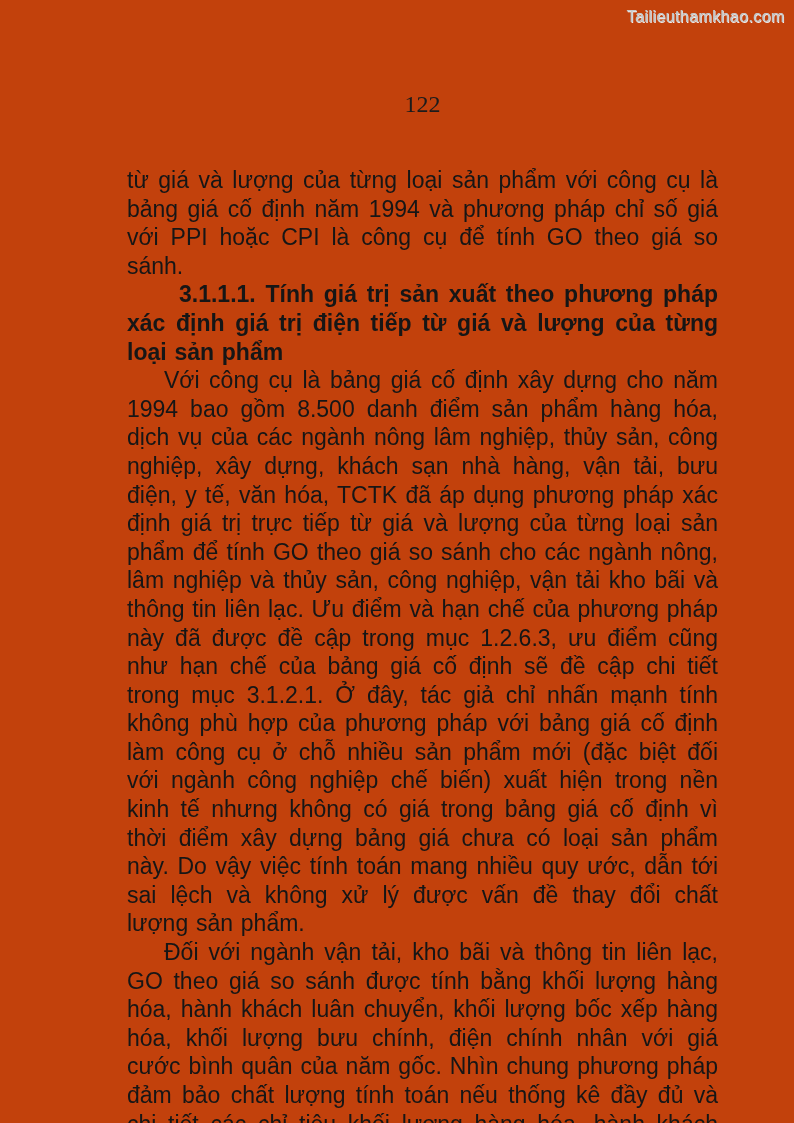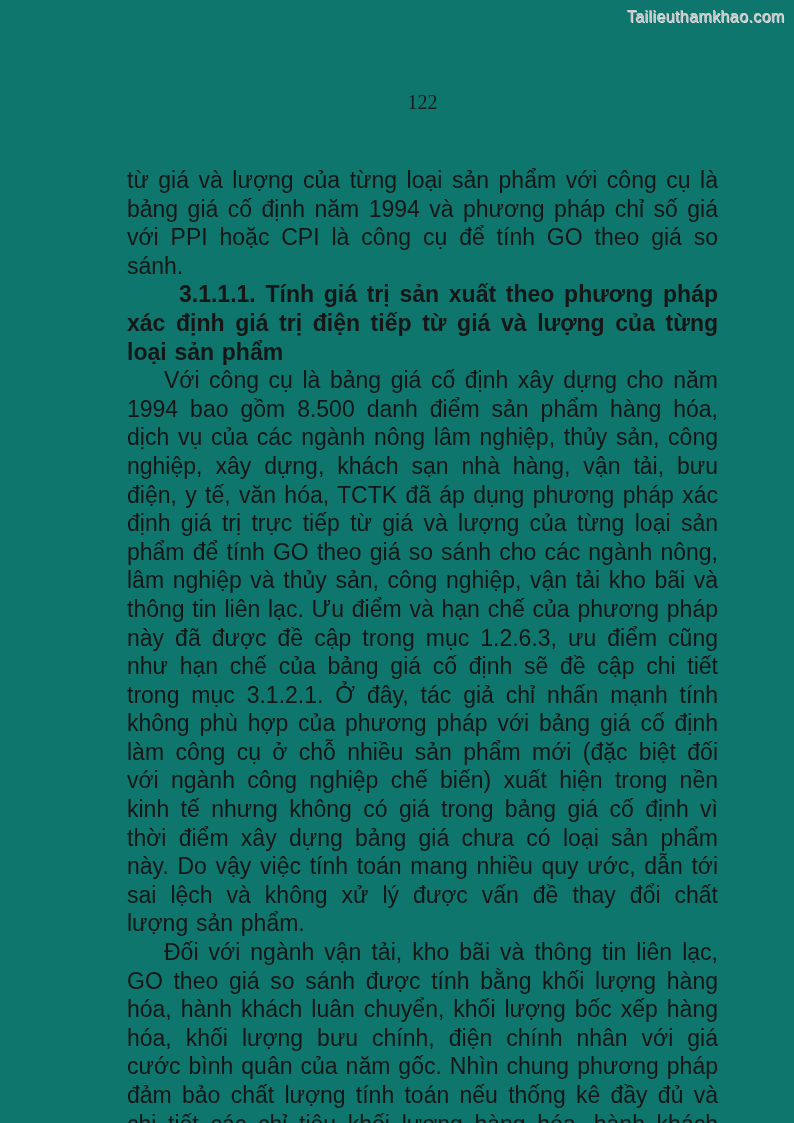--- a/index.html
+++ b/index.html
@@ -8,21 +8,21 @@
     width: 794px;
     height: 1123px;
     background: #ffffff;
     overflow: hidden;
   }
 
   .page {
     position: relative;
     width: 794px;
     height: 1123px;
-    background: #0f766e;
+    background: #c2410c;
   }
 
   .watermark {
     position: absolute;
     top: 8px;
     right: 9px;
     font-family: "Liberation Sans", sans-serif;
     font-size: 16px;
     letter-spacing: 0.4px;
     color: #c7c7c7;
@@ -30,21 +30,21 @@
     user-select: none;
   }
 
   .page-number {
     position: absolute;
     top: 91px;
     left: 127px;
     width: 591px;
     text-align: center;
     font-family: "Liberation Serif", serif;
-    font-size: 20px;
+    font-size: 24px;
     color: #1c1c1c;
   }
 
   .content {
     position: absolute;
     top: 166px;
     left: 127px;
     width: 591px;
     font-family: Liberation Sans, sans-serif;
     font-size: 23px;

